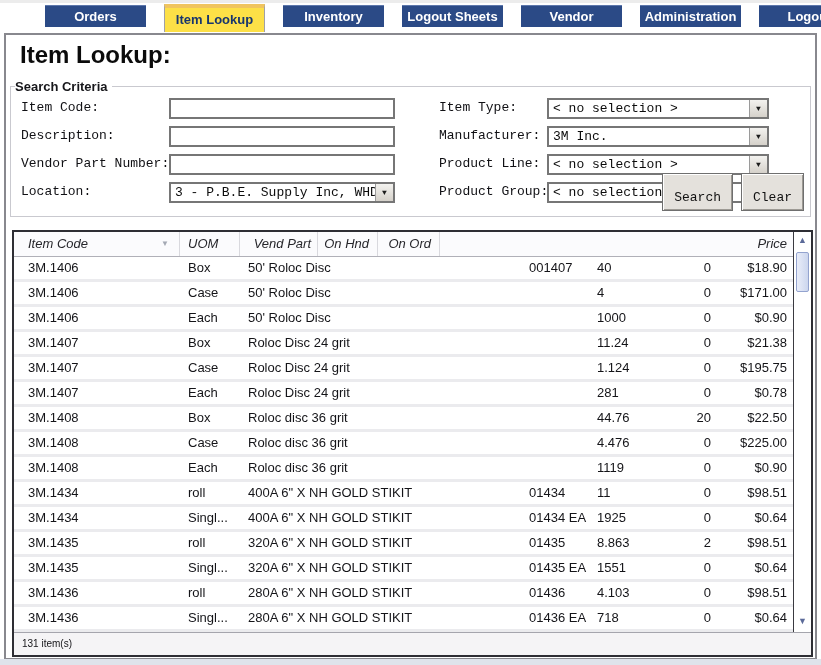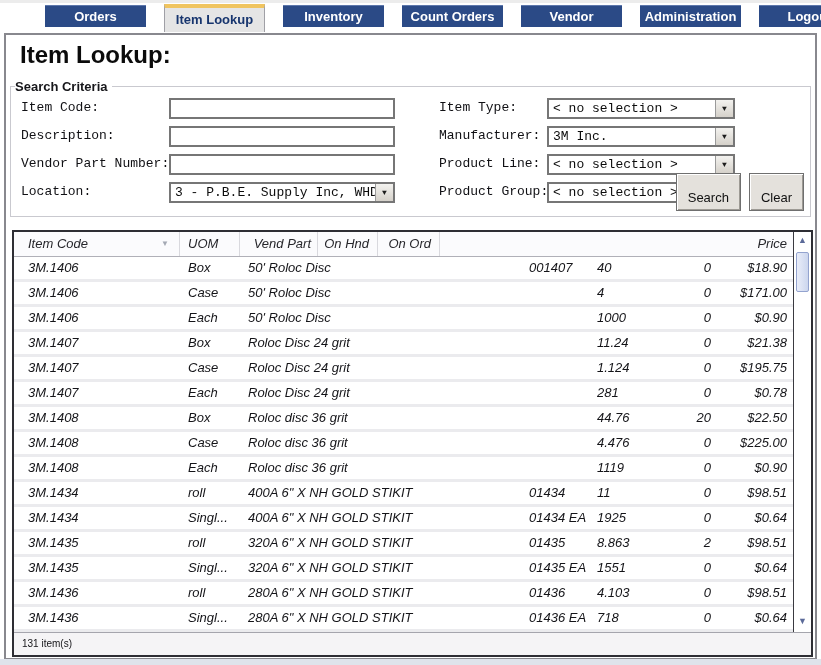--- a/index.html
+++ b/index.html
@@ -8,21 +8,21 @@
 
   .top-strip { position:absolute; top:0; left:0; right:0; height:3px; background:#ececec; }
   .bottom-strip { position:absolute; bottom:0; left:0; right:0; height:6px; background:#dfe3eb; }
 
   
   .tabbar { position:absolute; top:3px; left:45px; height:29px;
             display:flex; align-items:center; gap:18px; }
   .tab { width:101px; height:22px; margin-bottom:3px; background:var(--tab-navy,#2b4a86);
          border-top:1px solid #5d77ab; color:var(--tab-text,#fff); font-size:13px; font-weight:700;
          text-align:center; line-height:21px; cursor:pointer; }
-  .tab.active { height:28px; margin-bottom:0; background:#e5e5e5;
+  .tab.active { height:28px; margin-bottom:0; background:#fde047;
                 border-top:4px solid var(--active-tab-accent,#f0c45f);
                 border-left:1px solid #a0a0a6; border-right:1px solid #a0a0a6;
                 color:var(--active-tab-text,#17356e); line-height:24px; }
 
   
   .panel { position:absolute; top:33px; left:4px; right:4px; bottom:5px;
            border:2px solid var(--panel-border,#88888e); background:#fff; }
   .title { position:absolute; top:6px; left:14px; font-size:24px; font-weight:700; color:#0b0b0b; }
 
   
@@ -35,37 +35,37 @@
   .fspacer { }
   .txt { height:21px; border:2px solid var(--control-border,#767676); background:#fff;
          font-family:inherit; font-size:13px; padding:0 3px; }
   .combo { height:21px; border:2px solid var(--control-border,#767676); background:#fff;
            display:flex; align-items:stretch; cursor:default; }
   .combo-text { flex:1; font-size:13px; line-height:17px; padding-left:4px; white-space:nowrap;
                 overflow:hidden; color:#0c0c0c; }
   .combo-btn { width:18px; background:linear-gradient(#f3f2ef,#d5d1ca); border-left:1px solid #9a9a9a;
                font-size:8px; color:#1c1c1c; text-align:center; line-height:17px; cursor:pointer; }
   .w-left { width:226px; }
-  .w-right { width:188px;align-items:center; }
+  .w-right { width:222px;align-items:center; }
   .btn-row { position:absolute; right:6px; bottom:5px; display:flex; gap:8px; }
-  .btn { height:38px; padding:16px 11px; font-family:Liberation Sans, sans-serif; font-size:13px; color:#111;
+  .btn { height:38px; padding:16px 11px; font-family:Liberation Mono, monospace; font-size:13px; color:#111;
          background:var(--button-face,#e4e1dc); border:1px solid #6f6f6f;
          box-shadow:inset 1px 1px 0 #ffffff, inset -1px -1px 0 #9d9a94; cursor:pointer; }
 
   
   .table-wrap { position:absolute; top:195px; left:6px; right:2px; bottom:1px;
                 border:2px solid var(--table-border,#2e2e34); background:#fff; }
   .thead { position:absolute; top:0; left:0; right:18px; height:25px; display:flex;
            background:#fbfbfd; border-bottom:1px solid #b0b0b8; }
   .hcell { position:relative; font-size:13px; color:#26262b; line-height:24px;
            border-right:1px solid var(--header-divider,#d9d9de); white-space:nowrap; overflow:hidden;font-style:italic; }
   .sort-ic { position:absolute; right:10px; top:0; font-size:8px; color:#a4a9b4; line-height:24px; }
   .tbody { position:absolute; top:25px; left:0; right:18px; bottom:23px; overflow:hidden; }
   .trow { height:25px; display:flex; background:#fff;
-          border-bottom:3px solid var(--row-separator,#ebebee);font-style:italic; }
+          border-bottom:3px solid var(--row-separator,#ebebee); }
   .tcell { font-size:13px; color:#141418; line-height:21px; white-space:nowrap; overflow:hidden; }
 
   .c0{width:166px}.c1{width:60px}.c2{width:279px}.c3{width:78px}.c4{width:60px}.c5{width:62px}.c6{flex:1}
   .h0{padding-left:14px;text-align:left}.h1{padding-left:8px}.h2{padding-left:8px}
   .h3{text-align:right;padding-right:6px}.h4{text-align:right;padding-right:8px}
   .h5{text-align:right;padding-right:8px}.h6{text-align:right;padding-right:6px;border-right:none}
   .b0{padding-left:14px}.b1{padding-left:8px}.b2{padding-left:8px}.b3{padding-left:10px}
   .b4{text-align:left;padding-right:8px}.b5{text-align:right;padding-right:8px}
   .b6{text-align:right;padding-right:6px}
 
@@ -85,21 +85,21 @@
 </style>
 </head>
 <body>
 
 <div class="top-strip"></div>
 
 <div class="tabbar">
     <div class="tab"><span>Orders</span></div>
     <div class="tab active"><span>Item Lookup</span></div>
     <div class="tab"><span>Inventory</span></div>
-    <div class="tab"><span>Count Orders</span></div>
+    <div class="tab"><span>Logout Sheets</span></div>
     <div class="tab"><span>Vendor</span></div>
     <div class="tab"><span>Administration</span></div>
     <div class="tab"><span>Logout</span></div>
   </div>
 
 <div class="panel">
   <div class="title">Item Lookup:</div>
 
   <fieldset class="search">
     <legend>Search Criteria</legend>

